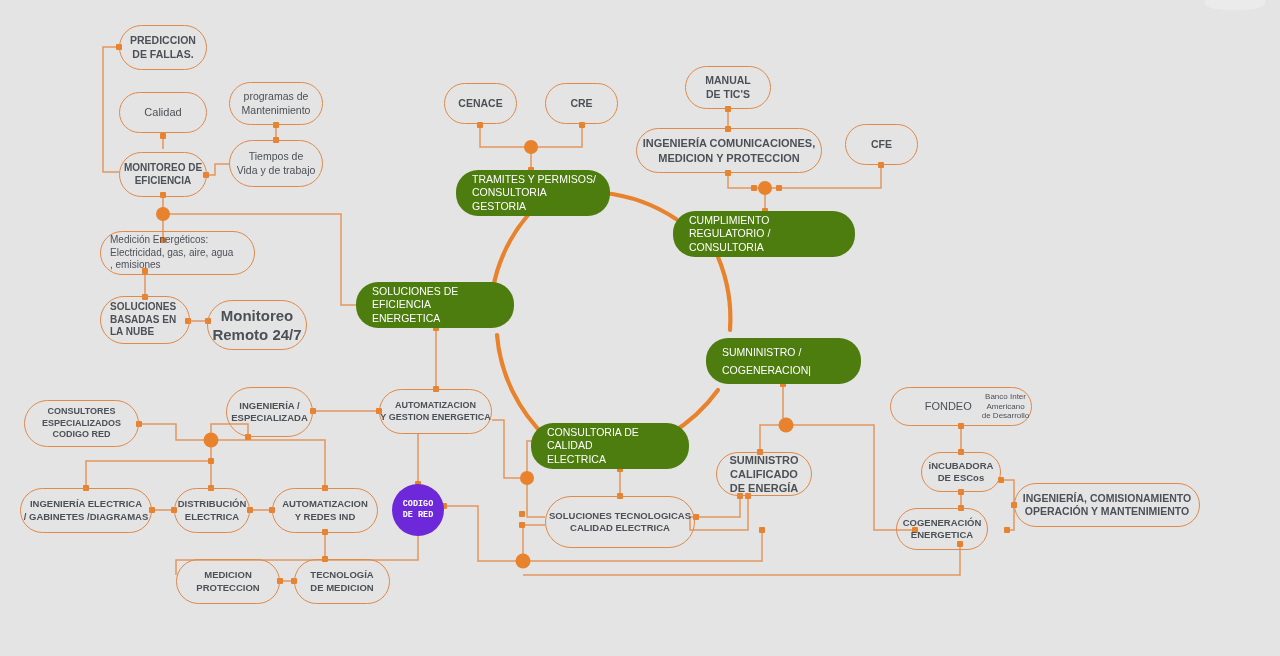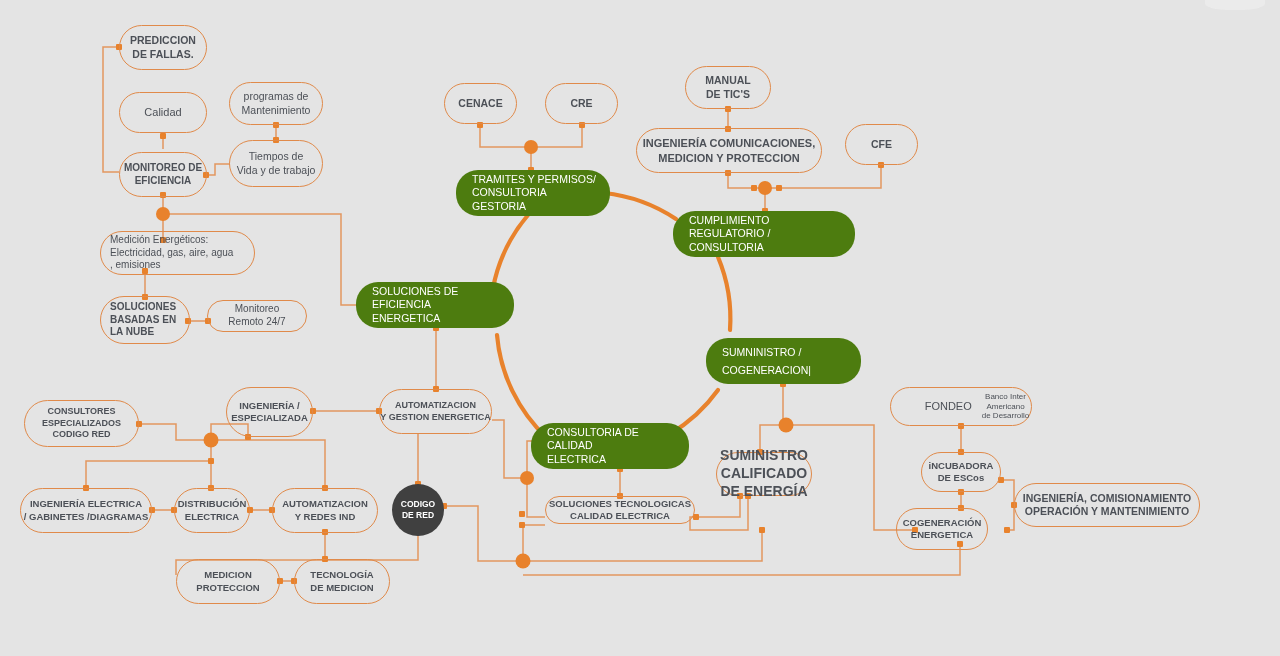--- a/index.html
+++ b/index.html
@@ -44,23 +44,24 @@
     background: #4d7c0f;
     border-radius: 22px;
     color: #ffffff;
     justify-content: flex-start;
     text-align: left;
     padding-left: 16px;
     padding-right: 14px;
   }
   
   .orangecircle {
-    background: #404040;
+    background: #6d28d9;
     border-radius: 50%;
     color: #ffffff;
+    font-family: Liberation Mono, monospace;
   }
   .artifact {
     position: absolute;
     background: #ededed;
     opacity: 0.75;
     border-radius: 40%;
   }
 </style>
 </head>
 <body>
@@ -261,21 +262,21 @@
 EFICIENCIA</div>
 
   <div class="node pill" style="left:100px; top:231px; width:155px; height:44px; font-size:10px; justify-content:flex-start; text-align:left; padding-left:9px;">Medición Energéticos:
 Electricidad, gas, aire, agua
 , emisiones</div>
 
   <div class="node pill" style="left:100px; top:296px; width:90px; height:48px; font-size:10px; font-weight:600; justify-content:flex-start; text-align:left; padding-left:9px;">SOLUCIONES
 BASADAS EN
 LA NUBE</div>
 
-  <div class="node pill" style="left:207px; top:300px; width:100px; height:32px; font-size:10px;">Monitoreo
+  <div class="node pill" style="left:207px; top:300px; width:100px; height:50px; font-size:15px;font-weight:bold;">Monitoreo
 Remoto 24/7</div>
 
   <div class="node pill" style="left:444px; top:83px; width:73px; height:41px; font-size:10.5px; font-weight:600;">CENACE</div>
 
   <div class="node pill" style="left:545px; top:83px; width:73px; height:41px; font-size:10.5px; font-weight:600;">CRE</div>
 
   <div class="node pill" style="left:636px; top:128px; width:186px; height:45px; font-size:11px; font-weight:600;">INGENIERÍA COMUNICACIONES,
 MEDICION Y PROTECCION</div>
 
   <div class="node pill" style="left:685px; top:66px; width:86px; height:43px; font-size:10.5px; font-weight:600;">MANUAL
@@ -319,24 +320,24 @@
 
   <div class="node pill" style="left:176px; top:559px; width:104px; height:45px; font-size:9.5px; font-weight:600;">MEDICION
 PROTECCION</div>
 
   <div class="node pill" style="left:294px; top:559px; width:96px; height:45px; font-size:9.5px; font-weight:600;">TECNOLOGÍA
 DE MEDICION</div>
 
   <div class="node orangecircle" style="left:392px; top:484px; width:52px; height:52px; font-size:8.5px; font-weight:600;">CODIGO
 DE RED</div>
 
-  <div class="node pill" style="left:545px; top:496px; width:150px; height:28px; font-size:9.5px; font-weight:600;">SOLUCIONES TECNOLOGICAS
+  <div class="node pill" style="left:545px; top:496px; width:150px; height:52px; font-size:9.5px; font-weight:600;">SOLUCIONES TECNOLOGICAS
 CALIDAD ELECTRICA</div>
 
-  <div class="node pill" style="left:716px; top:452px; width:96px; height:44px; font-size:14px; font-weight:600;">SUMINISTRO
+  <div class="node pill" style="left:716px; top:452px; width:96px; height:44px; font-size:11px; font-weight:600;">SUMINISTRO
 CALIFICADO
 DE ENERGÍA</div>
 
   <div class="node pill" style="left:890px; top:387px; width:142px; height:39px; font-size:10px; gap:10px;">
     <span style="font-size:11px;margin-left:32px;">FONDEO</span>
     <span style="font-size:8px; line-height:1.2; white-space:pre-line; text-align:center;">Banco Inter
 Americano
 de Desarrollo</span>
   </div>
 

